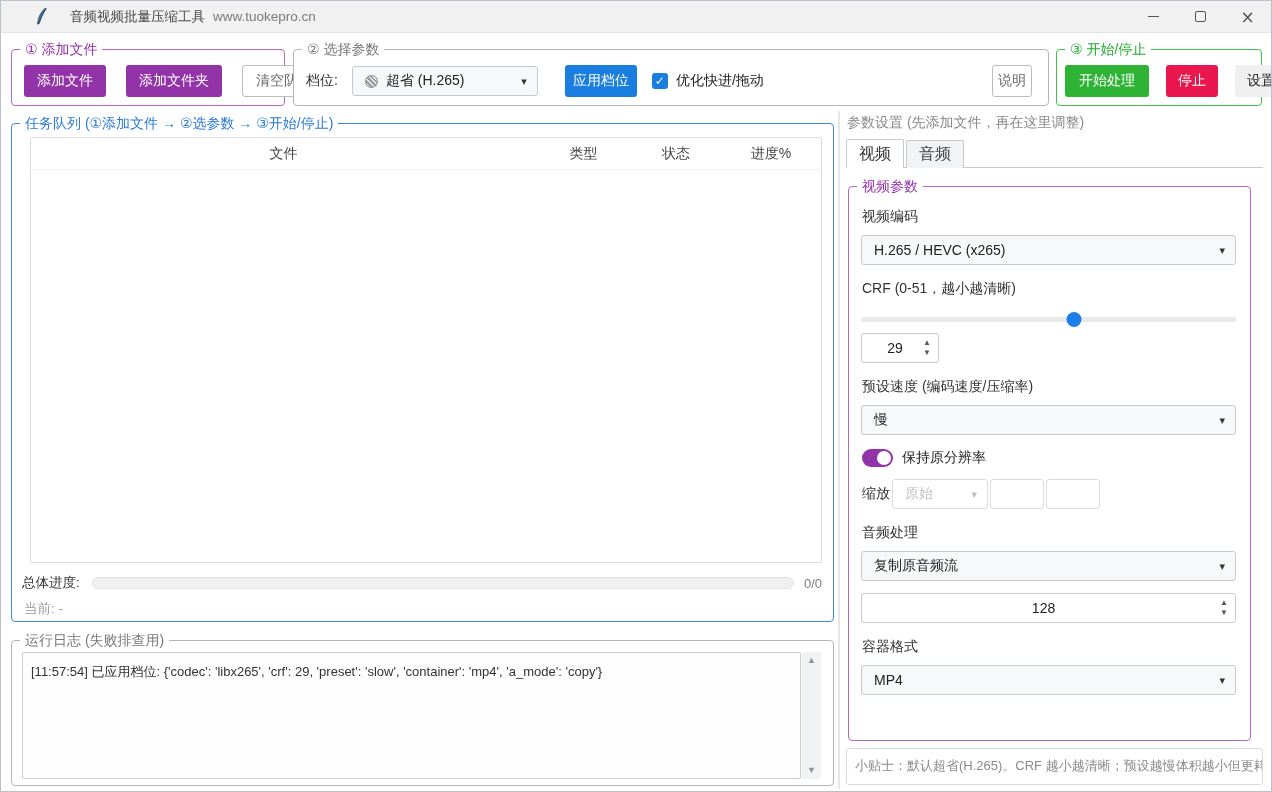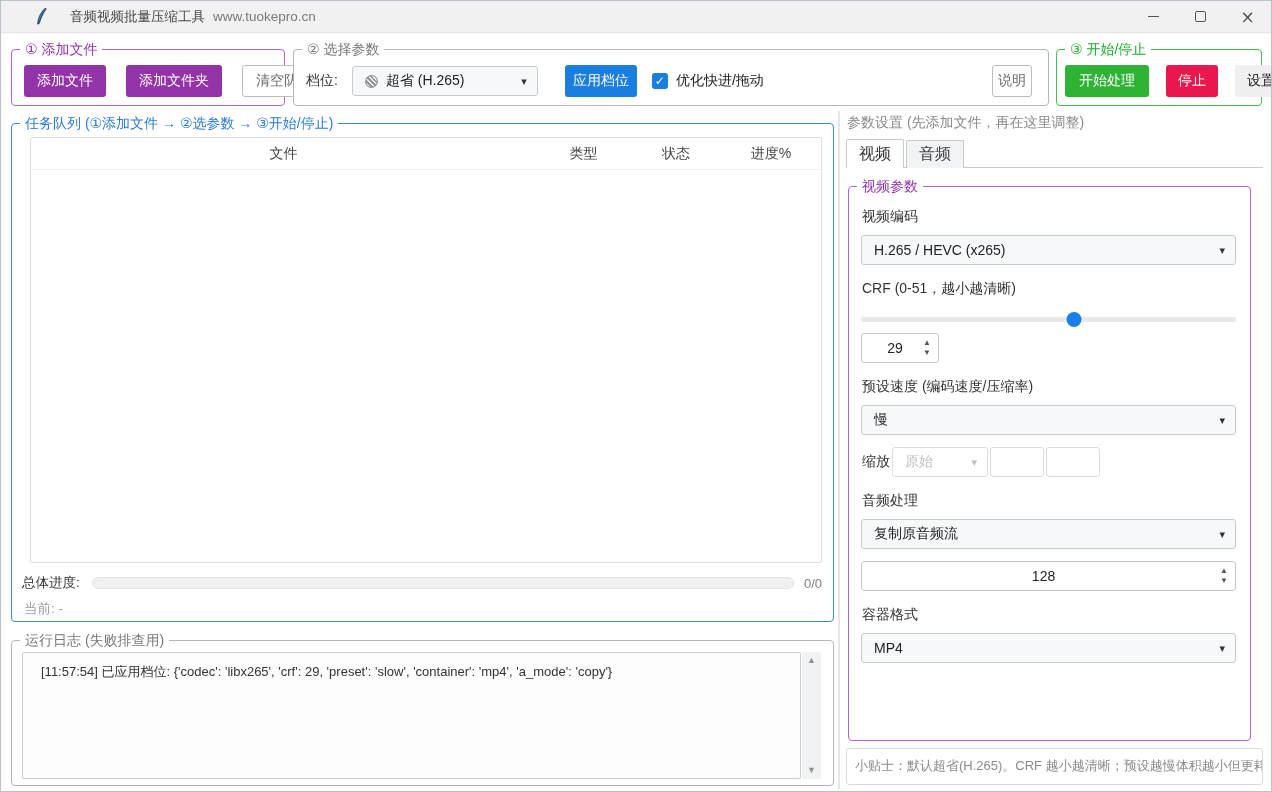--- a/index.html
+++ b/index.html
@@ -97,21 +97,21 @@
     border:1px solid #e4e4e4; border-radius:6px; overflow:hidden;
   }
   .overall-fill { height:100%; background:var(--blue,#1a7de0); width:0%; }
   .overall-count { font-size:13px; color:#808080; white-space:nowrap; }
   .current-row { position:absolute; left:12px; top:476px; font-size:13.5px; color:#9a9a9a; }
 
   
   .log-area {
     position:absolute; left:10px; top:11px; width:779px; height:127px;
     border:1px solid #c9ccd0; border-radius:2px; background:#fdfdfd;
-    font-size:13px; color:#333; padding:9px 18px; line-height:1.5; overflow:hidden;
+    font-size:13px; color:#333; padding:9px 8px; line-height:1.5; overflow:hidden;
   }
   .log-scrollbar {
     position:absolute; top:11px; right:12px; width:19px; height:127px;
     background:#f1f2f3; display:flex; flex-direction:column; justify-content:space-between;
     align-items:center; border-radius:1px;
   }
   .scroll-arrow { font-size:9px; color:#8f8f8f; padding:4px 0; cursor:pointer; line-height:1; }
 
   
   .splitter { position:absolute; left:837px; top:110px; width:2px; height:678px; background:#e4e6e9; }
@@ -311,20 +311,26 @@
         <span>▼</span>
       </div>
     </div>
 
     <div class="field-label">预设速度 (编码速度/压缩率)</div>
     <div class="select">
       <span>慢</span>
       <span class="arrow">▾</span>
     </div>
 
+    <div class="toggle-row">
+      <div class="toggle on">
+          <div class="knob"></div>
+        </div>
+      <span class="toggle-label">保持原分辨率</span>
+    </div>
 
     <div class="scale-row">
       <span class="scale-label">缩放</span>
       <div class="select disabled scale-select">
         <span>原始</span>
         <span class="arrow">▾</span>
       </div>
       <input class="scale-input" value="" style="">
       <input class="scale-input" value="" style="">
     </div>

